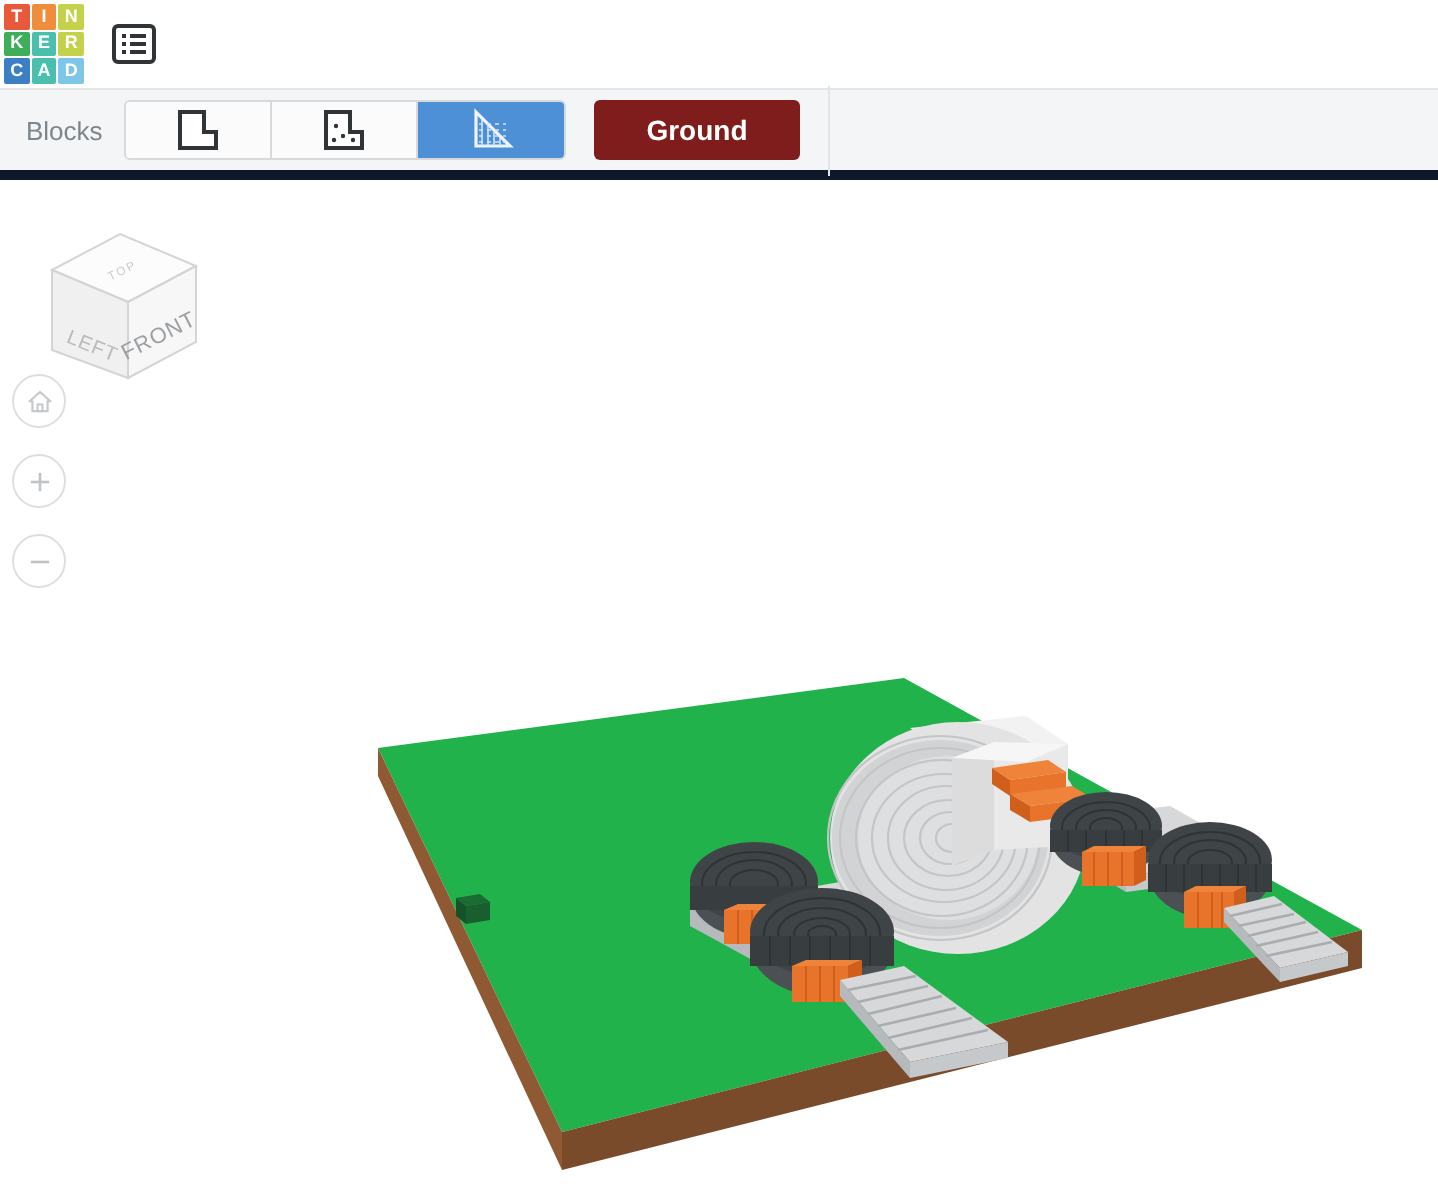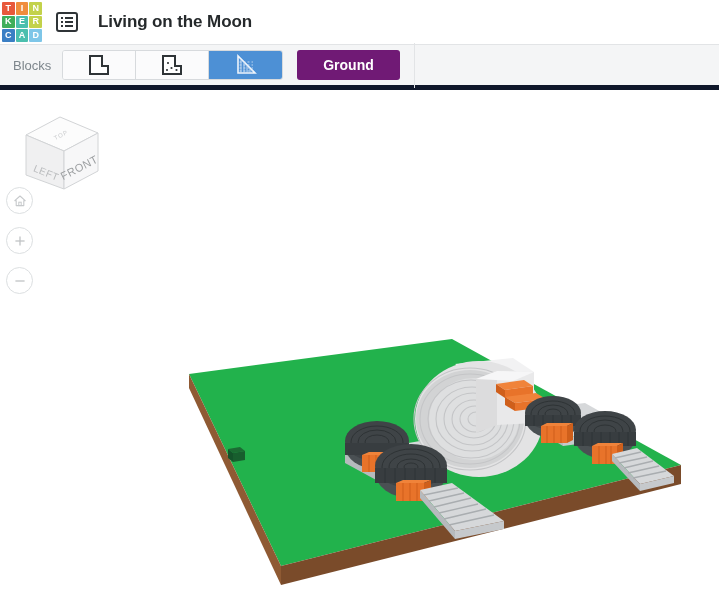--- a/index.html
+++ b/index.html
@@ -147,21 +147,21 @@
     box-sizing: border-box;
     cursor: pointer;
   }
   .shape-btn:last-child { border-right: none; }
   .shape-btn.selected { background: #4d90d5; }
 
   .ground-btn {
     margin-left: 14px;
     width: 103px;
     height: 30px;
-    background: #701a75;
+    background: #7f1d1d;
     border-radius: 3px;
     display: flex;
     align-items: center;
     justify-content: center;
     color: #ffffff;
     font-size: 14px;
     font-weight: bold;
     cursor: pointer;
     box-sizing: border-box;
   }
@@ -262,21 +262,20 @@
             <div class="menu-dot"></div>
             <div class="menu-line"></div>
           </div>
         <div class="menu-row">
             <div class="menu-dot"></div>
             <div class="menu-line"></div>
           </div>
       </div>
     </div>
 
-    <div class="doc-title">Living on the Moon</div>
   </div>
 
   <div class="toolbar">
 
     <div class="toolbar-label">Blocks</div>
 
     <div class="shape-group">
 
       <div class="shape-btn">
         <svg width="26" height="24" viewBox="0 0 26 24">

